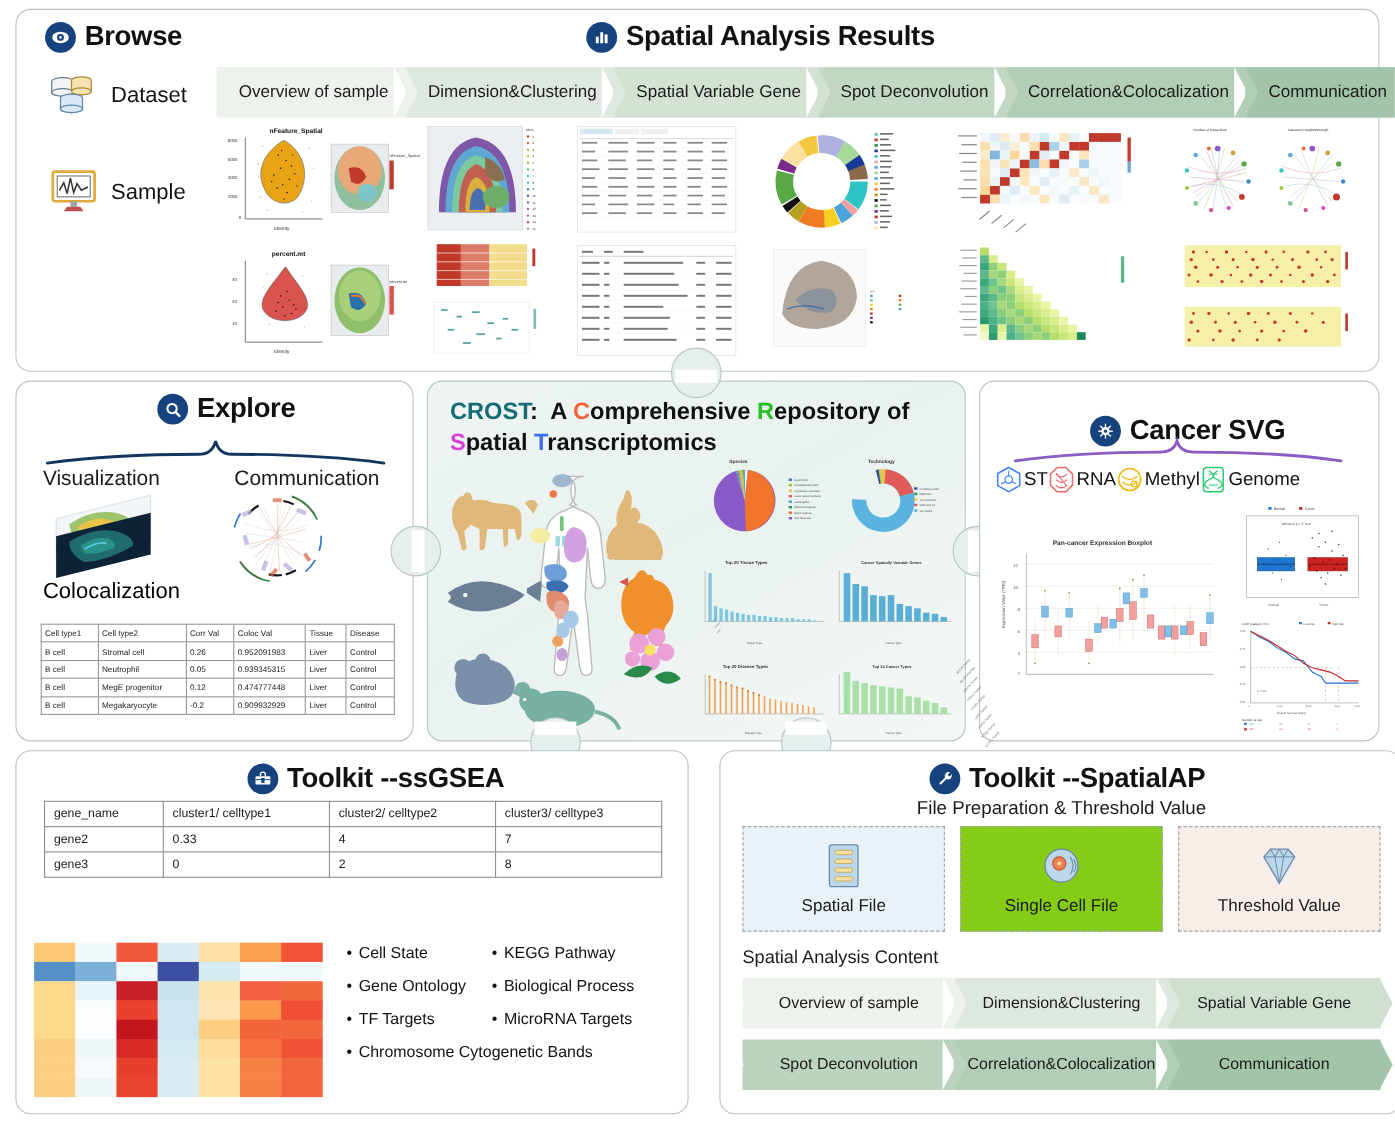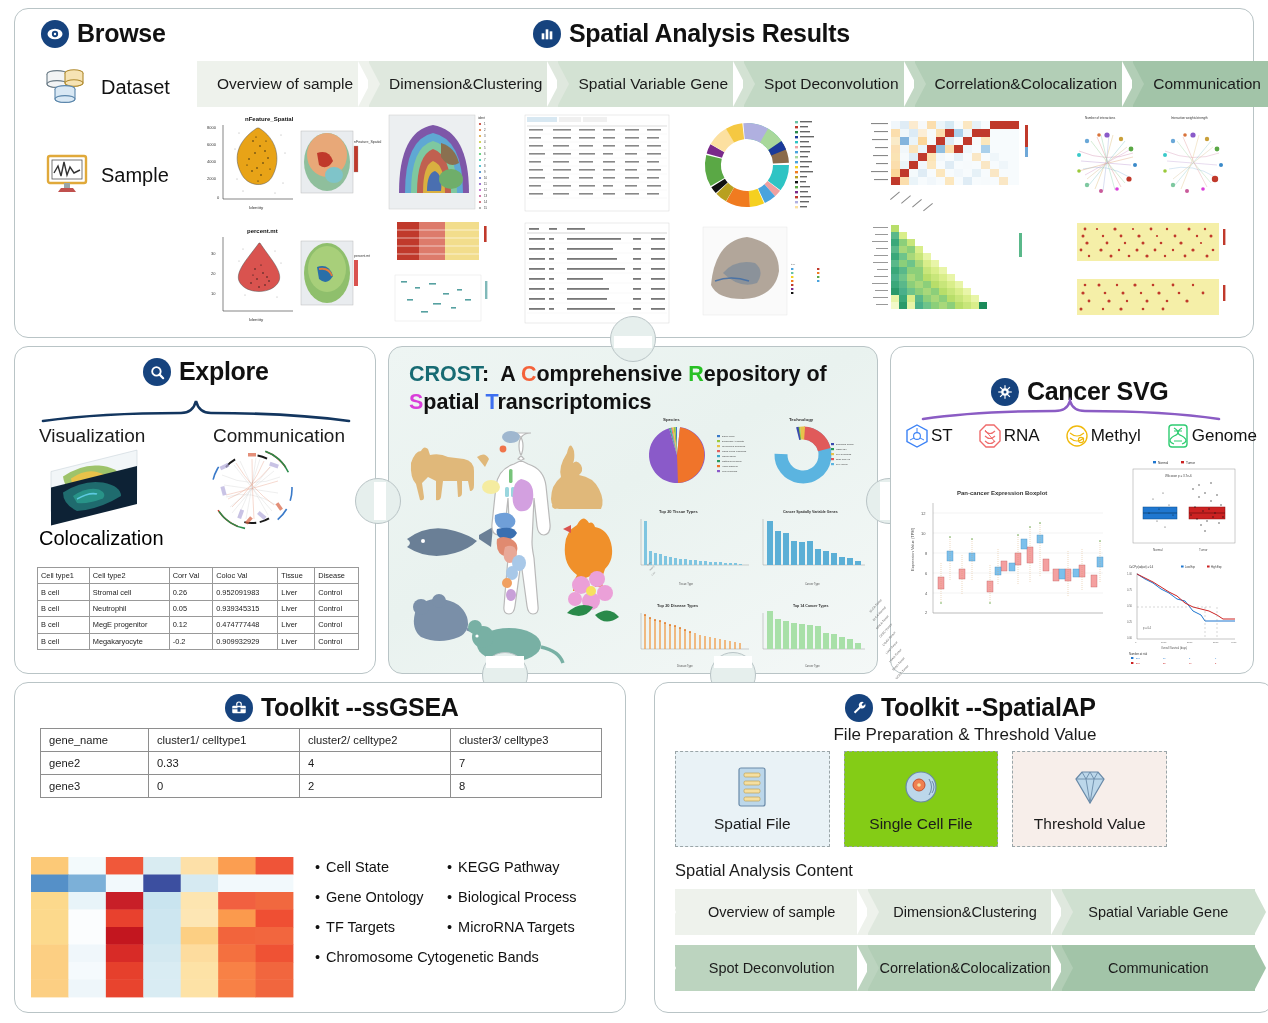--- a/index.html
+++ b/index.html
@@ -77,39 +77,39 @@
   
   .knob { position:absolute; width: 46px; height: 46px; border-radius: 50%;
           background:#e6efed; border:1.2px solid #b9c4c6; }
   .knob-mask { position:absolute; background:#ffffff; }
 
   
   #cancer-panel { left: 890px; top: 346px; width: 364px; height: 328px; }
   #cancer-hdr { position:absolute; left: 100px; top: 10px; margin-top: 20px; }
   .brace-purple { position:absolute; left: 30px; top: 52px; width: 300px; height: 22px; }
   #omics-row { position:absolute; left: 14px; top: 76px; width: 340px;
-               display:flex; align-items:center; gap: 25px; }
+               display:flex; align-items:center; gap: 0; }
   .omics { display:flex; align-items:center; gap:2px; font-size: 17px; color:#111; }
 
   
   #gsea-panel { left: 14px; top: 682px; width: 612px; height: 331px; }
   #gsea-hdr { position:absolute; left: 210px; top: 10px; }
   #gsea-table { position:absolute; left: 25px; top: 45px; width: 562px;
                 border-collapse: collapse; font-size: 11.2px; }
   #gsea-table th, #gsea-table td { border: .9px solid #8e8e8e; padding: 5px 8px;
      text-align:left; font-weight: normal; color:#1b1b1b; }
   .blt { font-size: 14.5px; color:#111; margin-bottom: 14px; display:flex; align-items:flex-start; }
   .blt::before { content:"\2022"; margin-right:6px; }
 
   
   #sap-panel { left: 634px; top: 682px; width: 620px; height: 331px; margin-left: 20px; }
   #sap-hdr { position:absolute; left: 190px; top: 10px; }
   #sap-sub { position:absolute; left: 0; top: 42px; width: 620px; text-align:center;
              font-size: 17px; color:#1b1b1b; }
-  #file-row { position:absolute; left: 20px; top: 68px; width: 492px; display:flex; gap: 14px; }
+  #file-row { position:absolute; left: 20px; top: 68px; width: 580px; display:flex; gap: 14px; }
   .file-box { flex:1; height: 96px; border: 1.3px dashed #9aa5a8; display:flex;
               flex-direction:column; align-items:center; justify-content:center; gap: 6px; }
   .file-lbl { font-size: 15.5px; color:#1b1b1b; }
   #sac-title { position:absolute; left: 20px; top: 178px; font-size: 16.5px; color:#1b1b1b; }
   .arrow-row { position:absolute; left: 20px; width: 580px; height: 46px; display:flex; }
   #arrow-row-1 { top: 206px; }
   #arrow-row-2 { top: 262px; }
   .ar { position:relative; height: 46px; display:flex; align-items:center; justify-content:center;
         font-size: 14.5px; color:#1b1b1b; flex:1; white-space:nowrap; }
   .ar::after { content:""; position:absolute; right:-11px; top:0; width:0; height:0;

